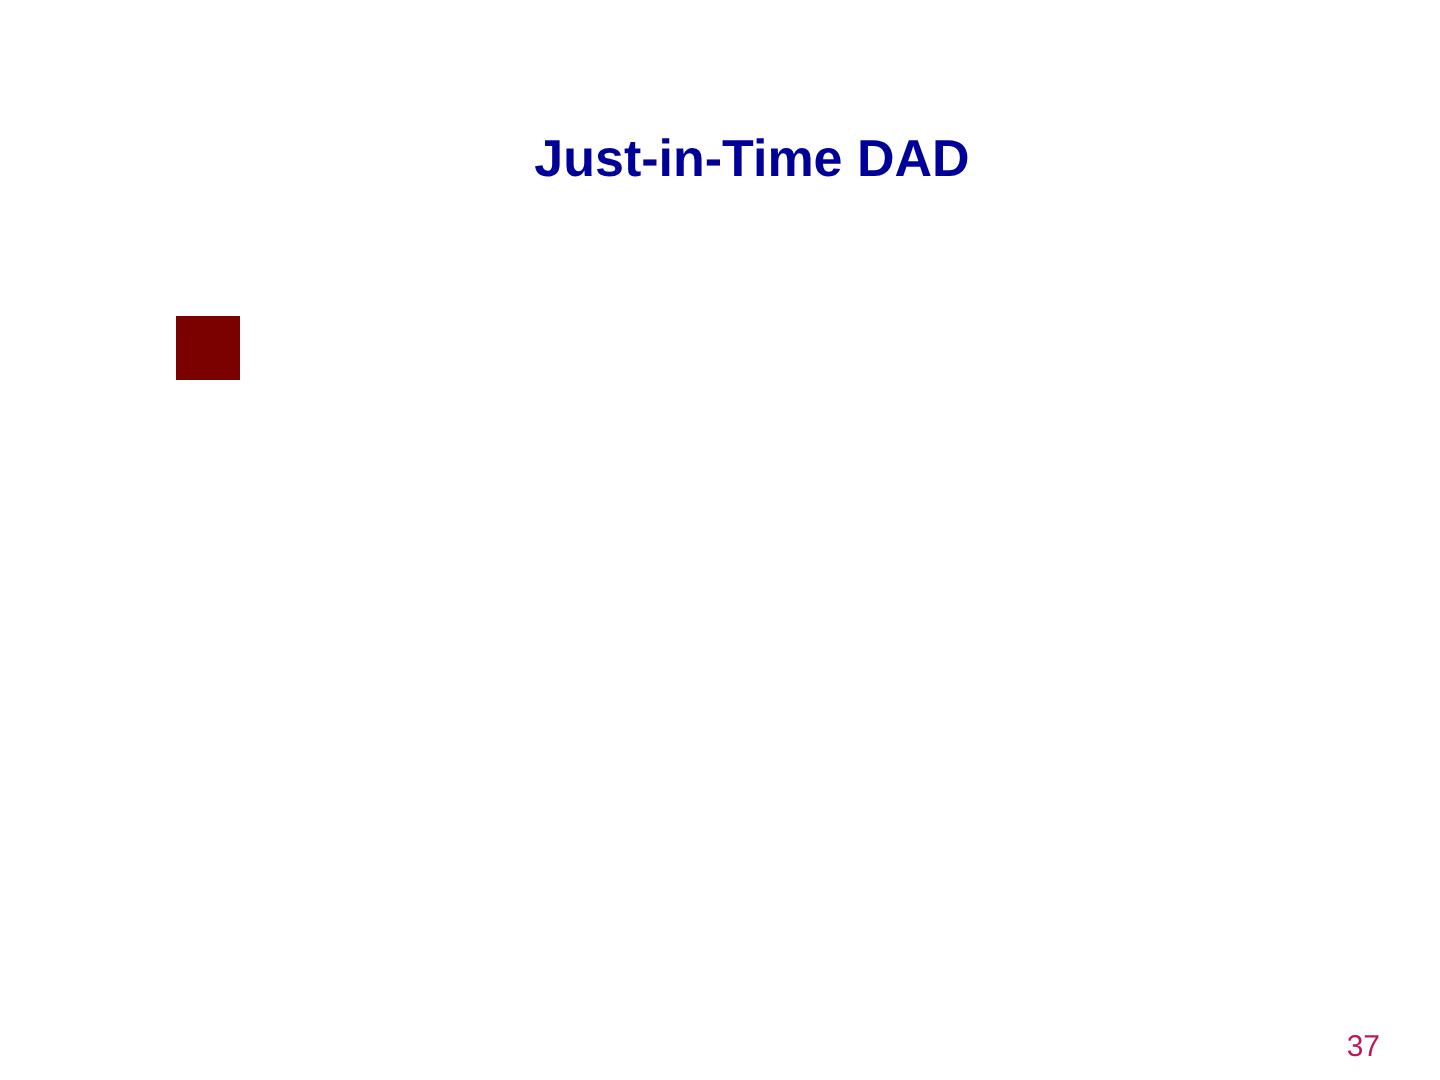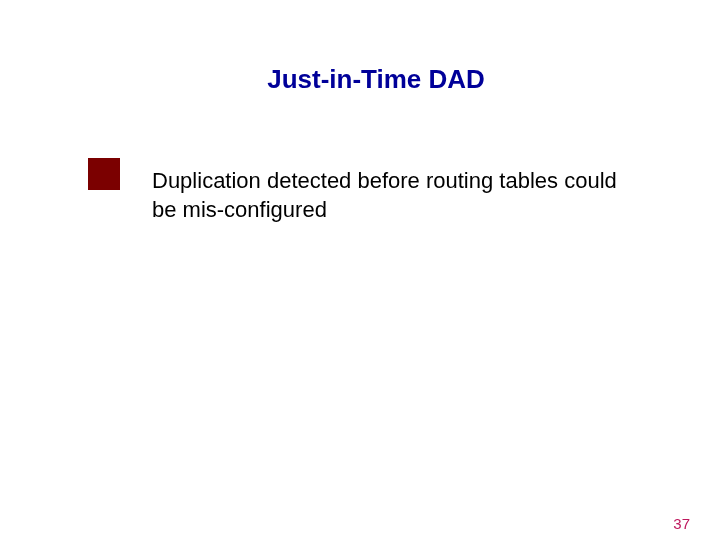--- a/index.html
+++ b/index.html
@@ -51,16 +51,15 @@
       font-family: Arial, sans-serif;
     }
   </style>
 </head>
 <body>
 
 <div class="slide-title">Just-in-Time DAD</div>
 
 <div class="bullet-container">
   <div class="bullet-marker"></div>
-  <div class="bullet-text">Duplication detected before routing tables could be mis-configured</div>
 </div>
 
 <div class="page-number">37</div>
 
 </body></html>

